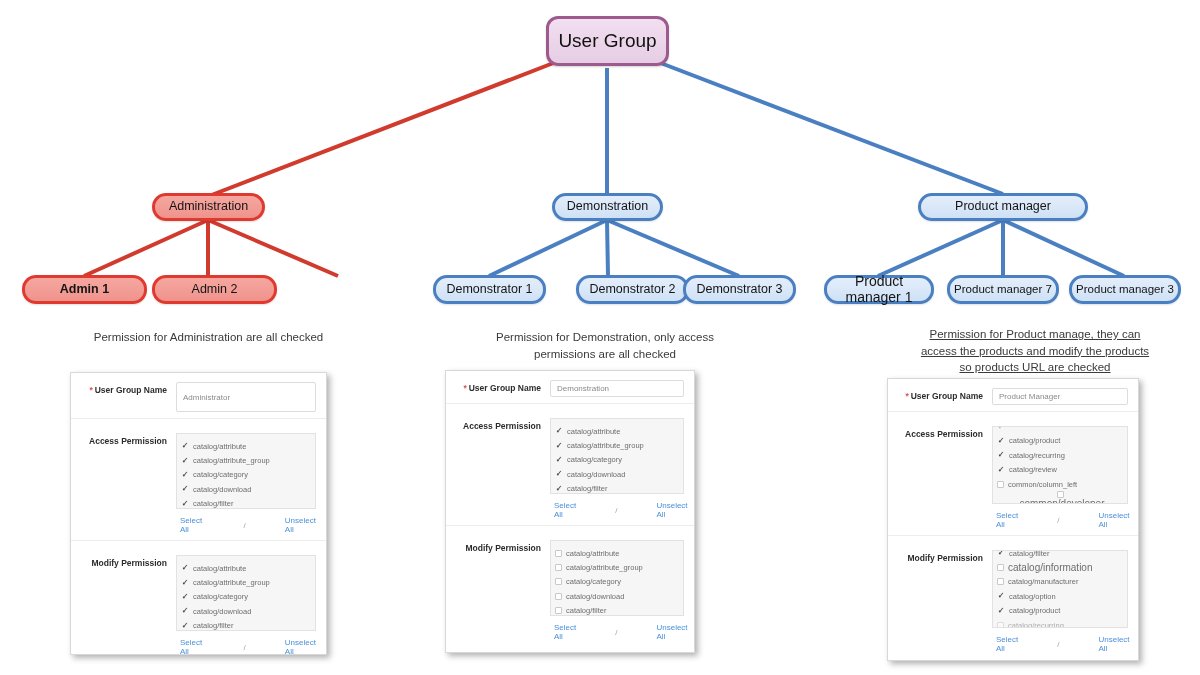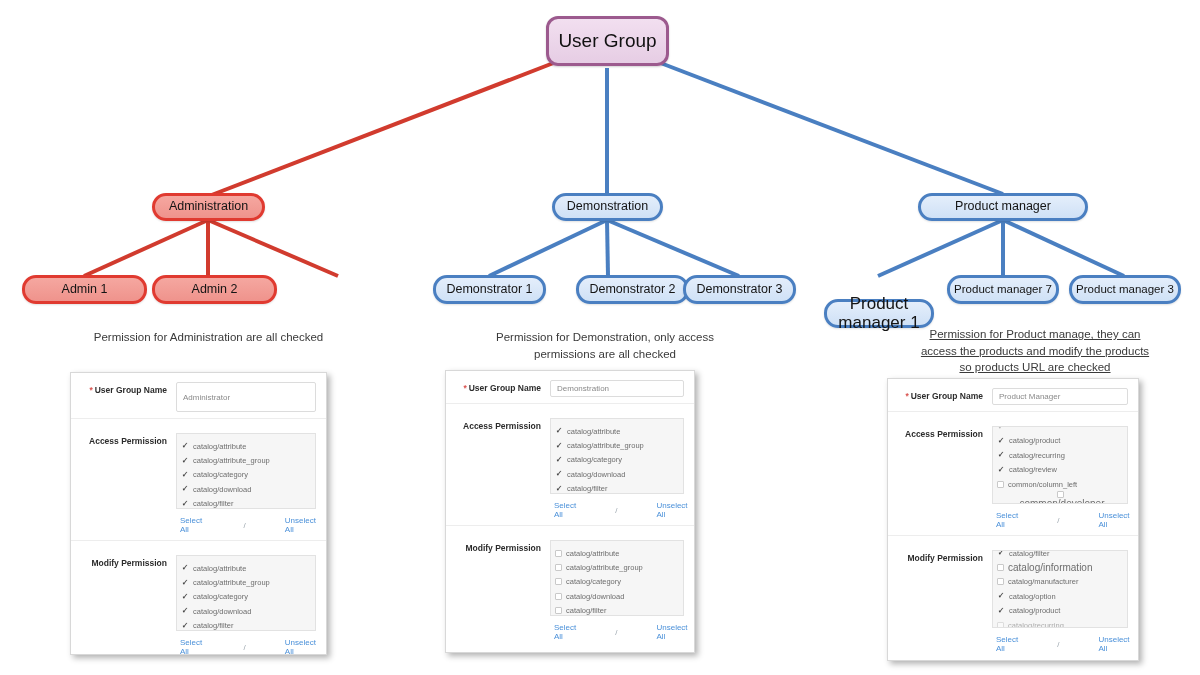--- a/index.html
+++ b/index.html
@@ -211,38 +211,38 @@
   </div>
 
   <div class="node node-blue" style="left:552px; top:193px; width:111px; height:28px;">
     <span>Demonstration</span>
   </div>
 
   <div class="node node-blue" style="left:918px; top:193px; width:170px; height:28px;">
     <span>Product manager</span>
   </div>
 
-  <div class="node node-red" style="left:22px; top:275px; width:125px; height:29px;">
+  <div class="node node-red" style="left:22px; top:275px; width:125px; height:29px;font-weight:bold;">
     <span>Admin 1</span>
   </div>
   <div class="node node-red" style="left:152px; top:275px; width:125px; height:29px;">
     <span>Admin 2</span>
   </div>
 
   <div class="node node-blue" style="left:433px; top:275px; width:113px; height:29px;">
     <span>Demonstrator 1</span>
   </div>
   <div class="node node-blue" style="left:576px; top:275px; width:113px; height:29px;">
     <span>Demonstrator 2</span>
   </div>
   <div class="node node-blue" style="left:683px; top:275px; width:113px; height:29px;">
     <span>Demonstrator 3</span>
   </div>
 
-  <div class="node node-blue" style="left:824px; top:275px; width:110px; height:29px; font-size:17px;margin-top:24px;">
+  <div class="node node-blue" style="left:824px; top:275px; width:110px; height:29px; font-size:14px;">
     <span>Product manager 1</span>
   </div>
   <div class="node node-blue" style="left:947px; top:275px; width:112px; height:29px; font-size:11.5px;">
     <span>Product manager 7</span>
   </div>
   <div class="node node-blue" style="left:1069px; top:275px; width:112px; height:29px; font-size:11.5px;">
     <span>Product manager 3</span>
   </div>
 
   <div class="caption" style="left:440px; top:329px; width:330px; white-space:pre-line;">Permission for Demonstration, only access

